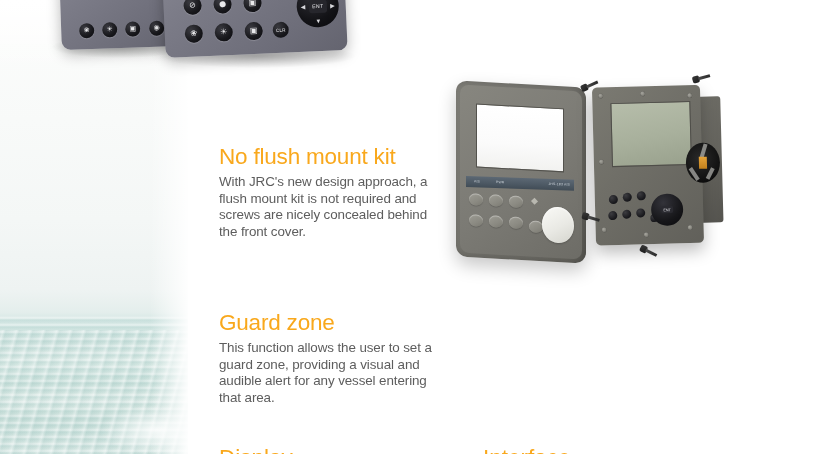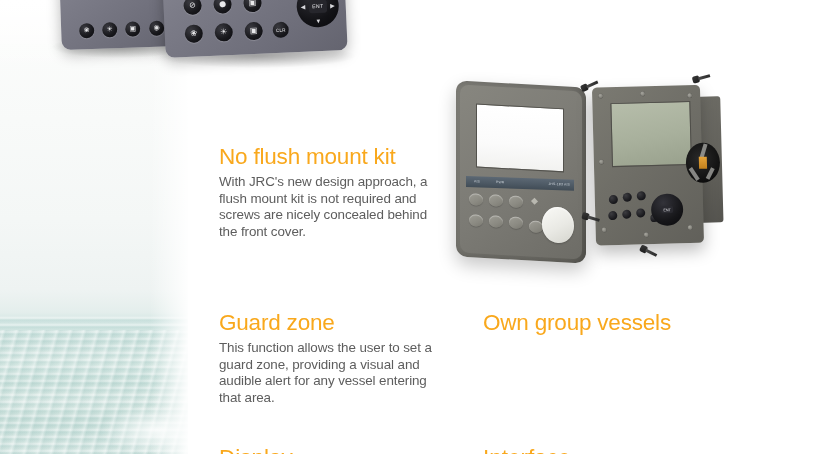--- a/index.html
+++ b/index.html
@@ -381,19 +381,18 @@
     <h2>No flush mount kit</h2>
     <p>With JRC's new design approach, a flush mount kit is not required and screws are nicely concealed behind the front cover.</p>
   </div>
 
   <div class="feature" id="feat-guard">
     <h2>Guard zone</h2>
     <p>This function allows the user to set a guard zone, providing a visual and audible alert for any vessel entering that area.</p>
   </div>
 
   <div class="feature" id="feat-group">
-    <h2>Own group vessels</h2>
   </div>
 
   <div class="cut-heading" id="cut-left">Display</div>
   <div class="cut-heading" id="cut-right">Interface</div>
 
 </div>
 
 </body></html>

